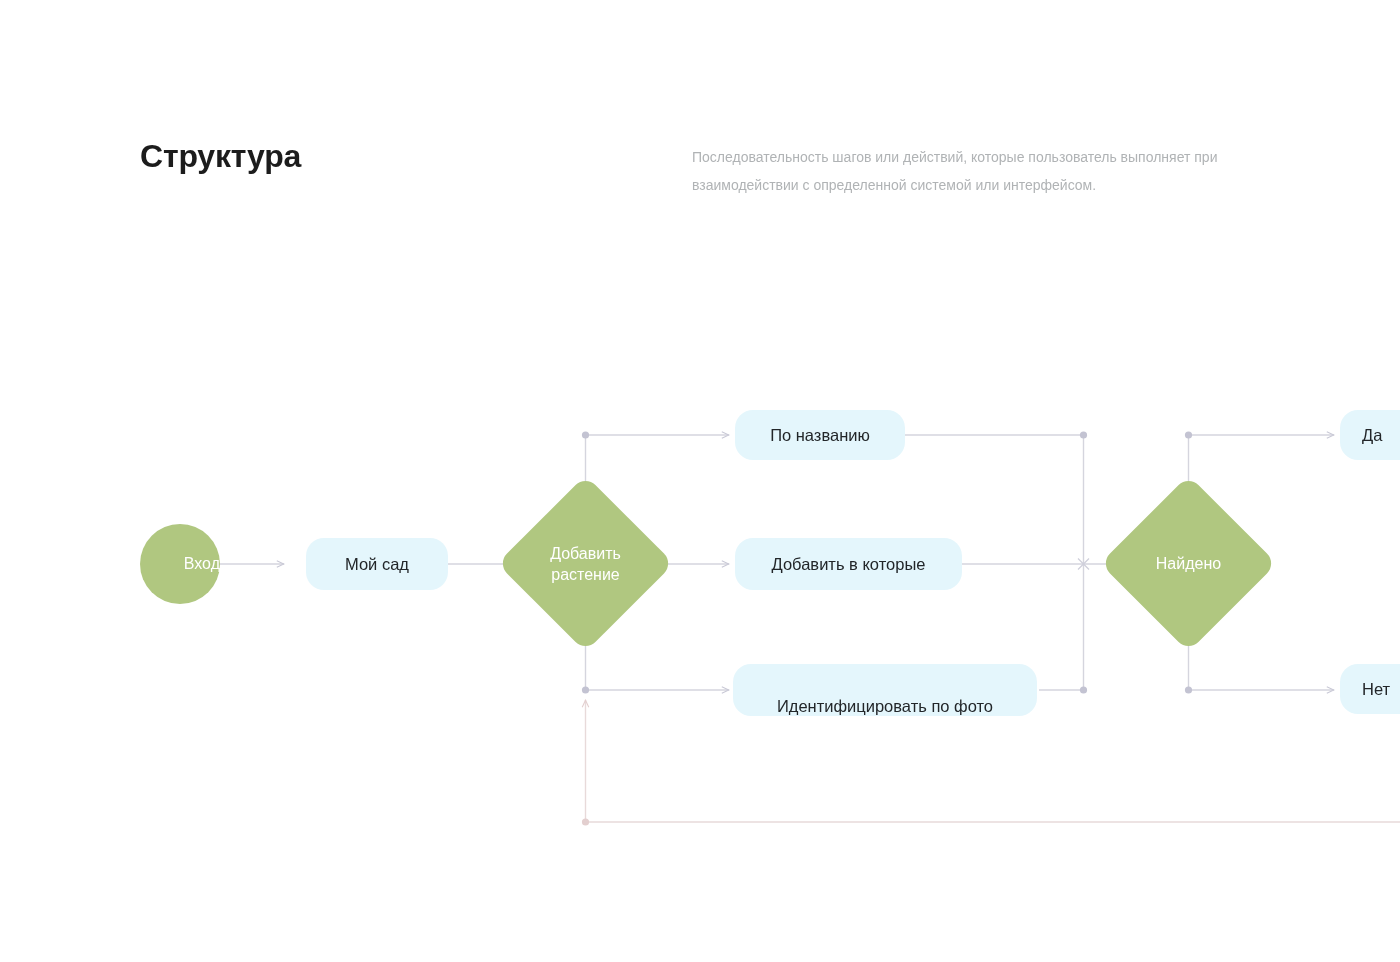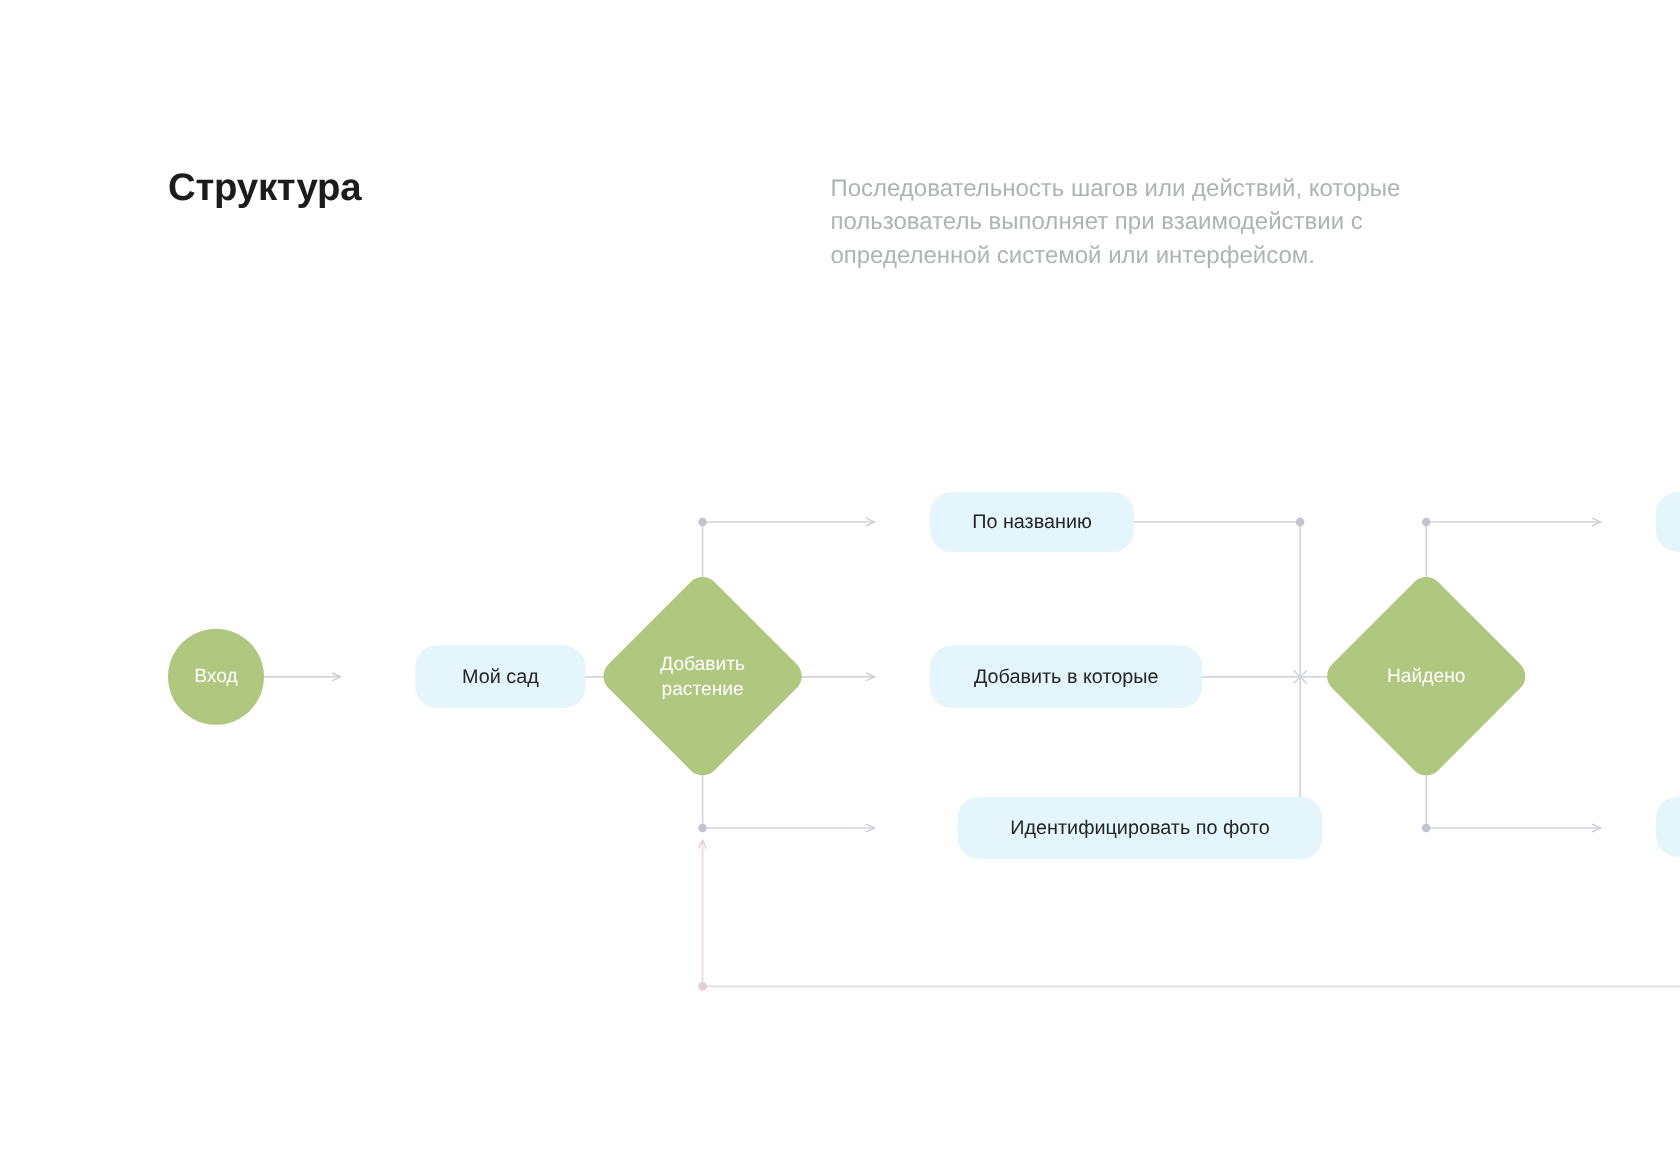--- a/index.html
+++ b/index.html
@@ -27,21 +27,21 @@
     color: #1c1c1c;
     letter-spacing: -0.2px;
     white-space: nowrap;
   }
 
   #page-description {
     position: absolute;
     left: 692px;
     top: 143px;
     width: 575px;
-    font-size: 20px;
+    font-size: 14px;
     line-height: 28px;
     color: #b0b3b5;
     font-weight: 400;
   }
 
   
   #diagram {
     position: absolute;
     left: 0;
     top: 0;
@@ -58,30 +58,30 @@
     justify-content: center;
     text-align: center;
   }
 
   .node-circle {
     border-radius: 50%;
     background: #b0c780;
     color: #ffffff;
     font-size: 16px;
     font-weight: 400;
+    justify-content: flex-end;
   }
 
   .node-box {
     border-radius: 18px;
     background: #e4f6fc;
     color: #222629;
     font-size: 16.5px;
     font-weight: 400;
     padding: 0 22px;
-    margin-left: 40px;
   }
 
   .node-diamond-wrap {
     position: absolute;
   }
   .node-diamond-shape {
     position: absolute;
     left: 0; top: 0;
     width: 100%; height: 100%;
     background: #b0c780;
@@ -183,21 +183,21 @@
   </div>
 
   <div class="node node-box" style="left:735px;top:410px;width:170px;height:50px;">
     <span>По названию</span>
   </div>
 
   <div class="node node-box" style="left:735px;top:538px;width:227px;height:52px;">
     <span>Добавить в которые</span>
   </div>
 
-  <div class="node node-box" style="left:758px;top:664px;width:304px;height:52px;">
+  <div class="node node-box" style="left:733px;top:664px;width:304px;height:52px;align-items:flex-end;">
     <span>Идентифицировать по фото</span>
   </div>
 
   <div class="node-diamond-wrap" style="left:1126px;top:501px;width:125px;height:125px;">
     <div class="node-diamond-shape"></div>
     <div class="node-diamond-label">Найдено</div>
   </div>
 
   <div class="node node-box" style="left:1340px;top:410px;width:120px;height:50px;justify-content:flex-start;">
     <span>Да</span>

